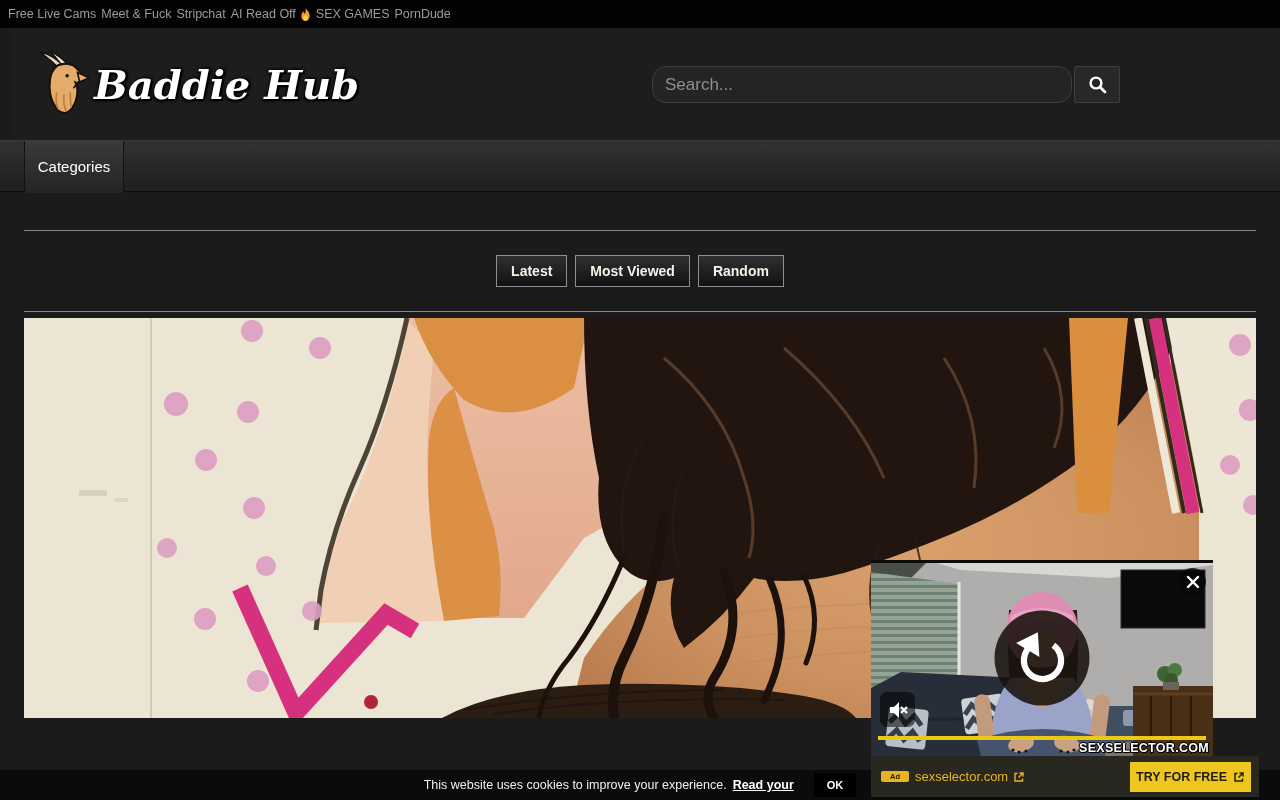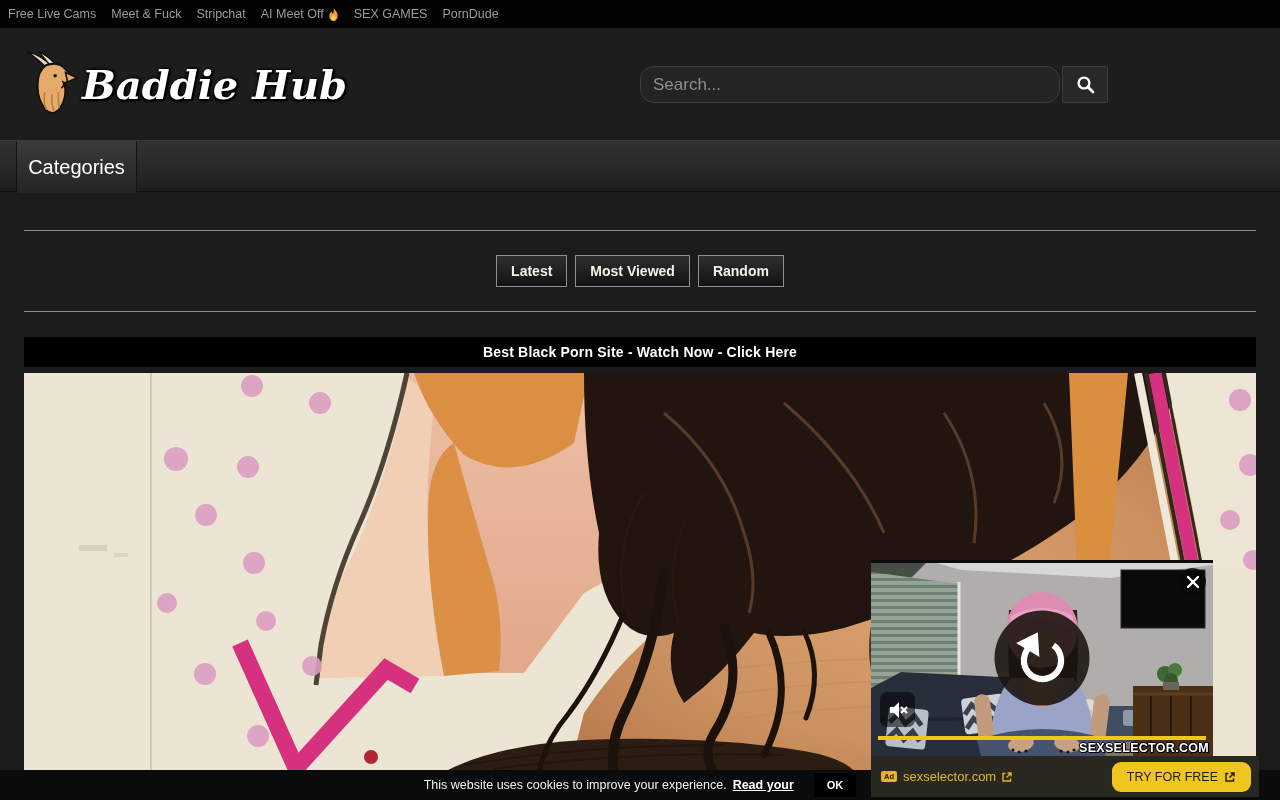--- a/index.html
+++ b/index.html
@@ -1,45 +1,45 @@
 <!DOCTYPE html>
 <html><head>
 <meta charset="utf-8">
 <style>
   * { margin:0; padding:0; box-sizing:border-box; }
   html,body { width:1280px; height:800px; overflow:hidden; background:#1b1b1b;
               font-family:"Liberation Sans", sans-serif; }
 
   
   .topbar { height:28px; background:#030303; display:flex; align-items:center;
-            padding-left:8px; gap:15px; }
+            padding-left:8px; gap:5px; }
   .tb-link { color:#9b9b9b; font-size:12.5px; text-decoration:none; display:flex;
              align-items:center; gap:4px; cursor:pointer; }
   .fire { width:11px; height:13px; display:inline-block; }
 
   
-  .header { height:112px; background:#1d1d1d; position:relative; }
+  .header { height:112px; background:#1d1d1d; position:relative;margin-left:12px; }
   .logo { position:absolute; left:24px; top:22px; display:flex; align-items:center; cursor:pointer; }
   .logo-goat { width:54px; height:68px; }
   .logo-text { font-family:"DejaVu Serif", serif; font-style:italic; font-weight:bold;
                font-size:40px; color:#fff; margin-left:4px;
                text-shadow:2px 2px 0 #000, -1px 2px 3px #000, 2px -1px 3px #000; }
   .search-wrap { position:absolute; left:640px; top:38px; display:flex; }
   .search-input { width:420px; height:37px; background:#242424; border:1px solid #3e3e3e;
                   border-radius:14px; color:#c7c7c7; font-size:17px; padding:0 12px; outline:none; }
   .search-input::placeholder { color:#8f8f8f; }
   .search-btn { width:46px; height:37px; margin-left:2px; background:#282828;
                 border:1px solid #3e3e3e; border-radius:2px; display:flex;
                 align-items:center; justify-content:center; cursor:pointer; }
 
   
   .nav { height:52px; background:linear-gradient(#323232,#1e1e1e); border-top:1px solid #3a3a3a;
          border-bottom:1px solid #0d0d0d; }
-  .nav-item { margin-left:16px; width:121px; height:52px; line-height:52px; text-align:center;
-              color:#fff; font-size:20px; display:inline-block; cursor:pointer;
+  .nav-item { margin-left:24px; width:100px; height:52px; line-height:52px; text-align:center;
+              color:#fff; font-size:15px; display:inline-block; cursor:pointer;
               background:linear-gradient(#3a3a3a,#242424);
               border-left:1px solid #121212; border-right:1px solid #121212; }
 
   
   .content { margin:0 24px; }
   .rule { border:0; height:1px; background:#8b8b8b; }
   .rule1 { margin-top:38px; }
   .rule2 { margin-top:24px; }
   .tabs { margin-top:24px; display:flex; justify-content:center; gap:8px; }
   .tab-btn { padding:7px 14px; background:linear-gradient(#2f2f2f,#121212);
@@ -72,43 +72,43 @@
   .ad-mute { position:absolute; left:9px; bottom:29px; width:35px; height:35px; border-radius:7px;
              background:rgba(0,0,0,.55); border:0; display:flex; align-items:center;
              justify-content:center; cursor:pointer; }
   .ad-progress { position:absolute; left:7px; right:7px; bottom:16px; height:4px; background:#eaca16; }
   .ad-watermark { position:absolute; right:4px; bottom:1px; font-size:12.5px; font-weight:bold;
                   color:#fff; letter-spacing:.3px;
                   text-shadow:1px 0 0 #000,-1px 0 0 #000,0 1px 0 #000,0 -1px 0 #000,1px 1px 0 #000; }
   .ad-bar { height:41px; background:#292820; display:flex; align-items:center;
             padding:0 8px 0 10px; }
   .ad-badge { background:#e7b424; color:#24200a; font-size:7.5px; font-weight:bold;
-              padding:2px 3px; border-radius:2px; line-height:1; }
+              padding:2px 9px; border-radius:2px; line-height:1; }
   .ad-site { color:#e7b424; font-size:13px; text-decoration:none; margin-left:6px; cursor:pointer; }
   .ad-ext { margin-left:5px; }
   .ad-spacer { flex:1; }
-  .ad-cta { background:#efc61f; border:0; border-radius:9px; color:#242008; font-weight:normal;
-            font-size:12.5px; padding:8px 15px; display:flex; align-items:center; gap:6px;
+  .ad-cta { background:#efc61f; border:0; border-radius:0; color:#242008; font-weight:bold;
+            font-size:12.5px; padding:8px 6px; display:flex; align-items:center; gap:6px;
             cursor:pointer; }
 </style>
 </head>
 <body>
 
 <div class="topbar">
   <a class="tb-link">
       <span>Free Live Cams</span>
     </a>
   <a class="tb-link">
       <span>Meet &amp; Fuck</span>
     </a>
   <a class="tb-link">
       <span>Stripchat</span>
     </a>
   <a class="tb-link">
-    <span>AI Meet Off</span>
+    <span>AI Read Off</span>
     <svg class="fire" viewBox="0 0 12 14">
       <path d="M6 0 C7.5 2.5 10.5 4 10.5 8.5 C10.5 11.5 8.5 14 6 14 C3.5 14 1.5 11.5 1.5 8.5 C1.5 6 3 4.8 3.5 3.5 C4.2 5 5 5.5 5.2 6.5 C6.3 5 6.5 2.5 6 0 Z" fill="#f59e2c"></path>
       <path d="M6 7 C7 8 8.3 8.8 8.3 10.8 C8.3 12.4 7.2 13.6 6 13.6 C4.8 13.6 3.7 12.4 3.7 10.8 C3.7 9.2 5.3 8.6 6 7 Z" fill="#fcd34d"></path>
     </svg>
   </a>
   <a class="tb-link">
       <span>SEX GAMES</span>
     </a>
   <a class="tb-link">
       <span>PornDude</span>
@@ -147,21 +147,20 @@
   <hr class="rule rule1">
 
   <div class="tabs">
     <button class="tab-btn">Latest</button>
     <button class="tab-btn">Most Viewed</button>
     <button class="tab-btn">Random</button>
   </div>
 
   <hr class="rule rule2">
 
-  <a class="banner">Best Black Porn Site - Watch Now - Click Here</a>
 
   <div class="thumb">
     <svg viewBox="0 0 1232 400" preserveAspectRatio="none">
       <defs>
         <radialGradient id="skin" cx="55%" cy="50%" r="75%">
           <stop offset="0%" stop-color="#d9a06c"></stop>
           <stop offset="55%" stop-color="#cc9160"></stop>
           <stop offset="100%" stop-color="#b2754a"></stop>
         </radialGradient>
         <linearGradient id="peach" x1="0" y1="0" x2="0" y2="1">

